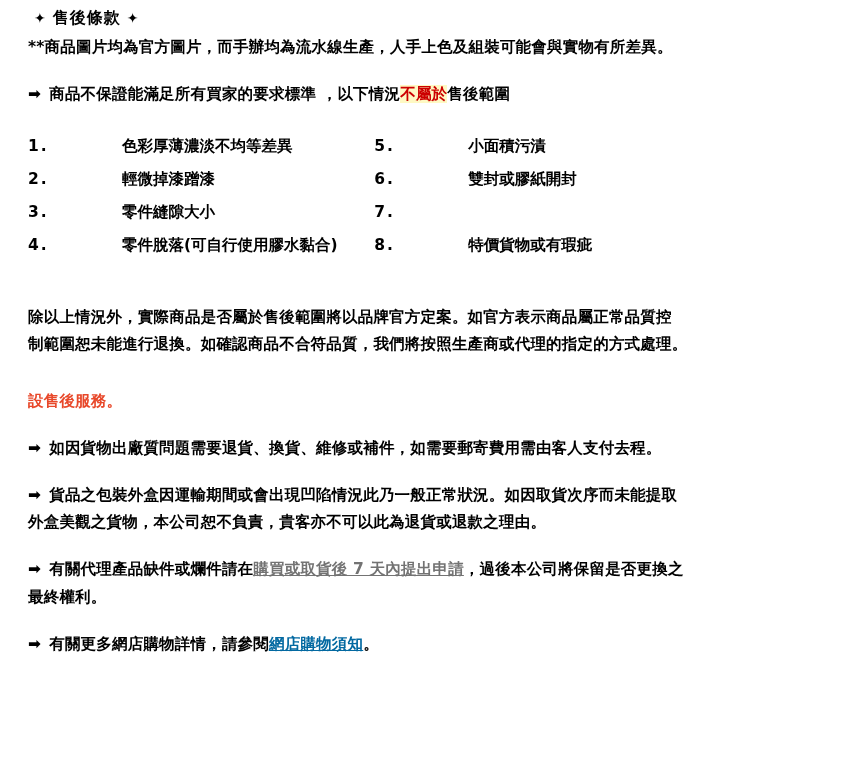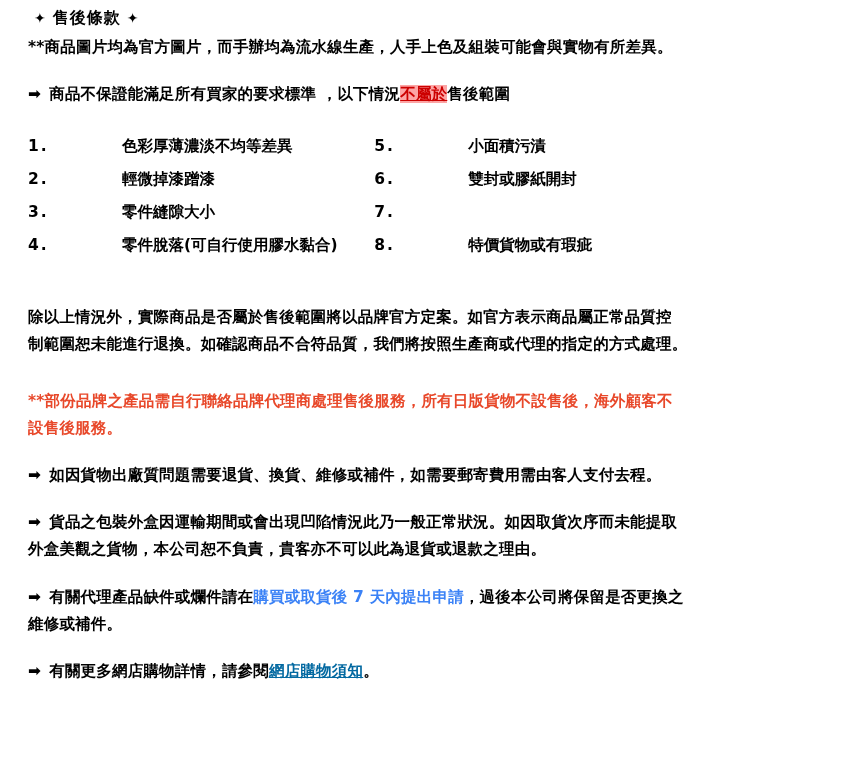--- a/index.html
+++ b/index.html
@@ -40,23 +40,22 @@
   }
   .spacer-sm { height: 12px; }
   .spacer-md { height: 20px; }
   .spacer-lg { height: 30px; }
   .arrow {
     font-family: "DejaVu Sans", sans-serif;
     font-weight: bold;
     padding-right: 8px;
   }
   .hl-yellow {
-    background: #fca5a5;
+    background: #fef9c3;
     color: #cc0000;
-    text-decoration: underline;
     font-weight: bold;
   }
   .list-wrap {
     display: flex;
     margin-top: 22px;
   }
   .list-col {
     width: 420px;
   }
   .list-col.right {
@@ -72,22 +71,23 @@
     flex: 0 0 62px;
     font-family: "DejaVu Sans", sans-serif;
     letter-spacing: 2px;
   }
   .list-txt { flex: 1; margin-left: 32px; }
   .red-strong {
     color: #e8482a;
     font-weight: bold;
   }
   .red-ul {
-    color: #3b82f6;
+    color: #737373;
     font-weight: bold;
+    text-decoration: underline;
   }
   .blue-link {
     color: #0369a1;
     text-decoration: underline;
   }
   .para-gap { margin-top: 18px; }
 </style>
 </head>
 <body>
 
@@ -144,42 +144,41 @@
   </div>
 
   <div class="spacer-lg"></div>
   <div class="spacer-sm"></div>
 
   <p class="block">除以上情況外，實際商品是否屬於售後範圍將以品牌官方定案。如官方表示商品屬正常品質控</p>
   <p class="block">制範圍恕未能進行退換。如確認商品不合符品質，我們將按照生產商或代理的指定的方式處理。</p>
 
   <div class="spacer-lg"></div>
 
-  <p class="block red-strong">**部份品牌之產品需自行聯絡品牌代理商處理售後服務，所有日版貨物不設售後，海外顧客不</p>
   <p class="block red-strong">設售後服務。</p>
 
   <div class="spacer-md"></div>
 
   <p class="block para-gap">
     <span class="arrow">➡</span><span>如因貨物出廠質問題需要退貨、換貨、維修或補件，如需要郵寄費用需由客人支付去程。</span>
   </p>
 
   <div class="spacer-md"></div>
 
   <p class="block">
     <span class="arrow">➡</span><span>貨品之包裝外盒因運輸期間或會出現凹陷情況此乃一般正常狀況。如因取貨次序而未能提取</span>
   </p>
   <p class="block">外盒美觀之貨物，本公司恕不負責，貴客亦不可以此為退貨或退款之理由。</p>
 
   <div class="spacer-md"></div>
 
   <p class="block">
     <span class="arrow">➡</span><span>有關代理產品缺件或爛件請在</span><span class="red-ul">購買或取貨後 7 天內提出申請</span><span>，過後本公司將保留是否更換之</span>
   </p>
-  <p class="block">維修或補件。</p>
+  <p class="block">最終權利。</p>
 
   <div class="spacer-md"></div>
 
   <p class="block para-gap">
     <span class="arrow">➡</span><span>有關更多網店購物詳情，請參閱</span><a class="blue-link" href="#">網店購物須知</a><span>。</span>
   </p>
 
 </div>
 
 </body></html>

